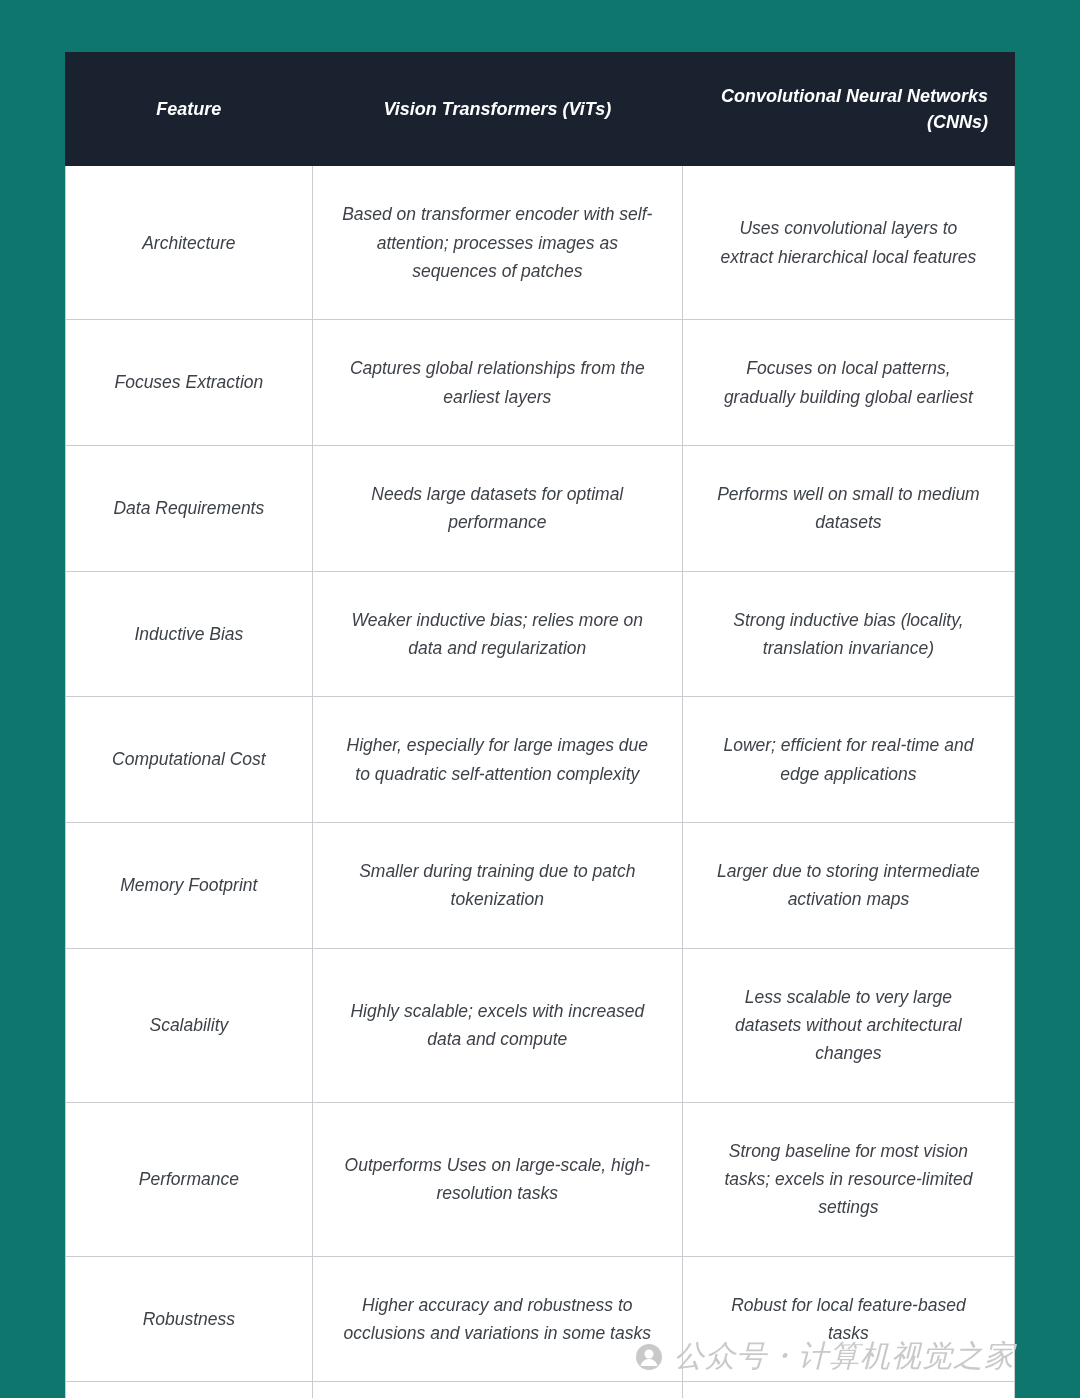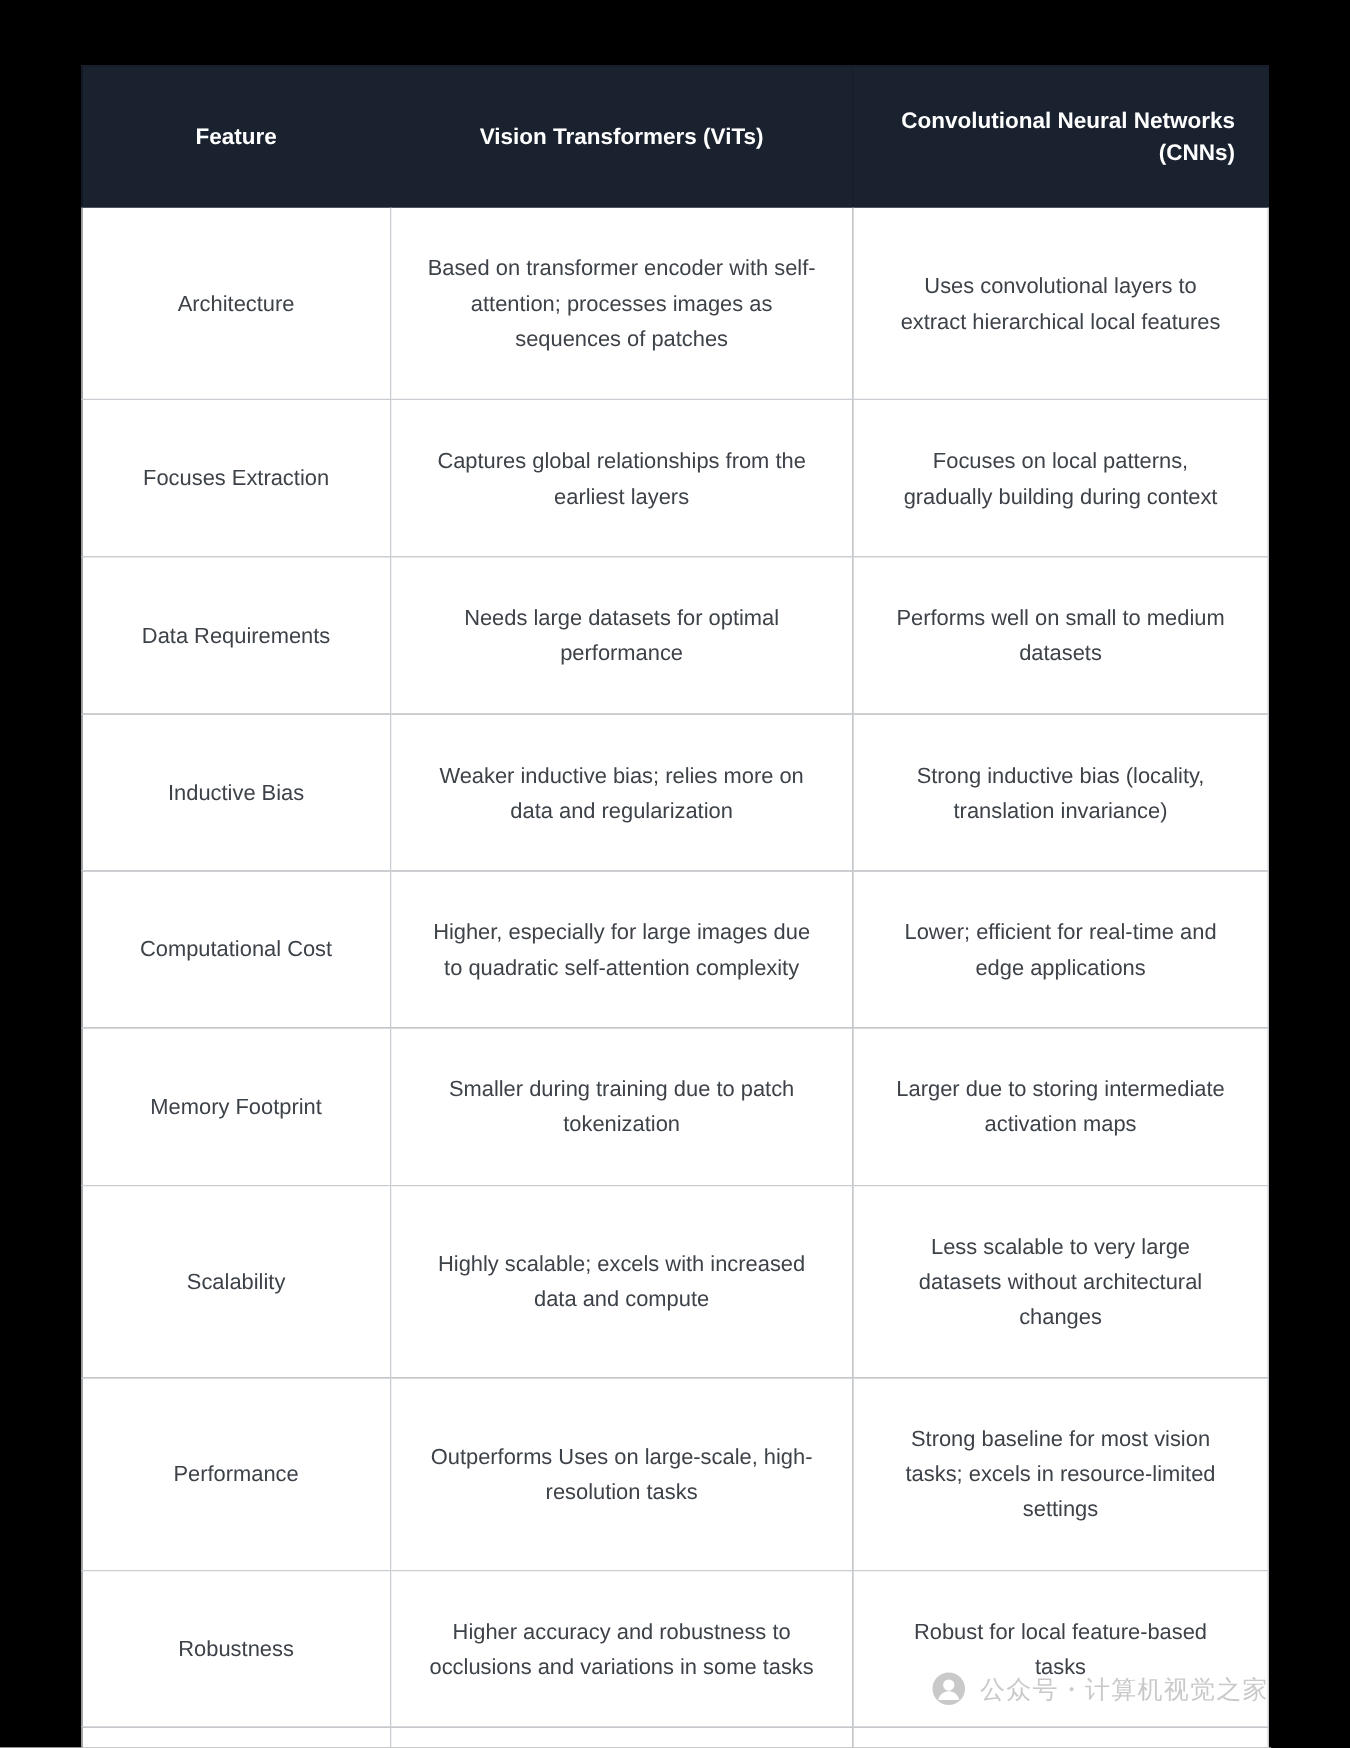--- a/index.html
+++ b/index.html
@@ -5,22 +5,23 @@
   html, body {
     margin: 0;
     padding: 0;
     background: #ffffff;
     font-family: "Liberation Sans", "DejaVu Sans", sans-serif;
   }
   .page {
     position: relative;
     width: 1080px;
     height: 1398px;
-    background: #000000;
+    background: #0f766e;
     box-sizing: border-box;
+    font-style: italic;
   }
   .table-wrap {
     position: absolute;
     left: 65px;
     top: 52px;
     width: 950px;
   }
   table.compare {
     width: 100%;
     border-collapse: collapse;
@@ -59,21 +60,21 @@
   .watermark {
     position: absolute;
     left: 0;
     top: 1336px;
     width: 1015px;
     display: flex;
     justify-content: flex-end;
     align-items: center;
     gap: 10px;
     color: #c9c9c9;
-    font-size: 20px;
+    font-size: 30px;
     letter-spacing: 1px;
   }
   .watermark .wm-icon {
     display: inline-flex;
     width: 30px;
     height: 30px;
   }
 </style>
 </head>
 <body>
@@ -92,21 +93,21 @@
       <tbody>
 
       <tr>
             <td class="feature-col">Architecture</td>
             <td>Based on transformer encoder with self-attention; processes images as sequences of patches</td>
             <td>Uses convolutional layers to extract hierarchical local features</td>
           </tr>
           <tr>
             <td class="feature-col">Focuses Extraction</td>
             <td>Captures global relationships from the earliest layers</td>
-            <td>Focuses on local patterns, gradually building during context</td>
+            <td>Focuses on local patterns, gradually building global earliest</td>
           </tr>
           <tr>
             <td class="feature-col">Data Requirements</td>
             <td>Needs large datasets for optimal performance</td>
             <td>Performs well on small to medium datasets</td>
           </tr>
           <tr>
             <td class="feature-col">Inductive Bias</td>
             <td>Weaker inductive bias; relies more on data and regularization</td>
             <td>Strong inductive bias (locality, translation invariance)</td>

